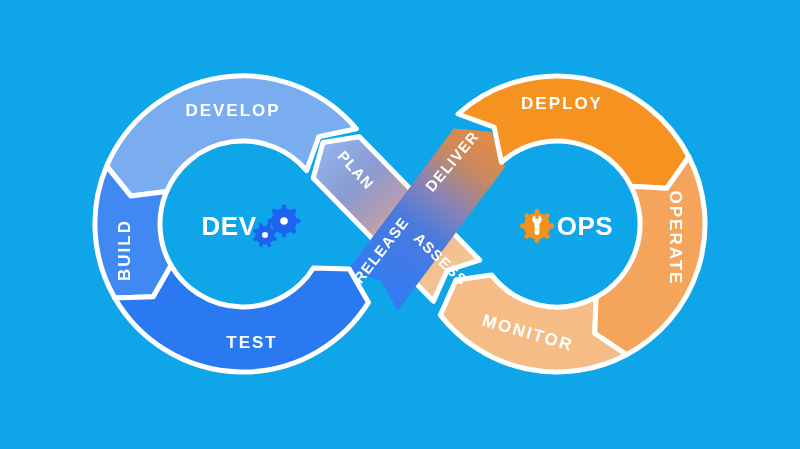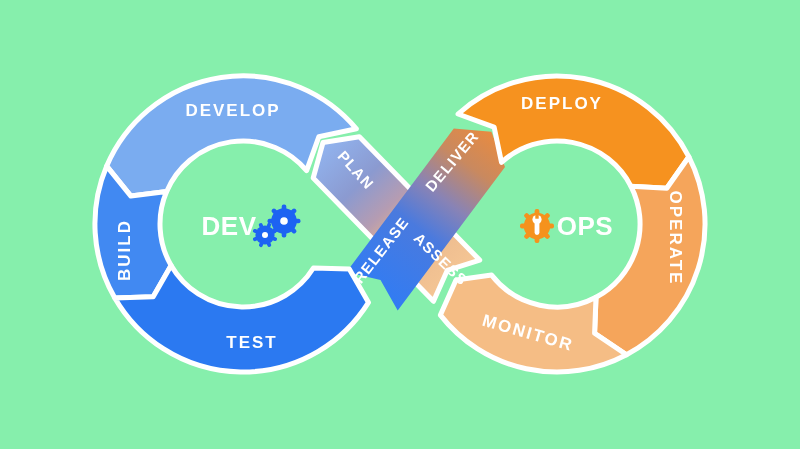--- a/index.html
+++ b/index.html
@@ -1,16 +1,16 @@
 <!DOCTYPE html>
 <html><head>
 <meta charset="utf-8">
 <style>
   html,body { margin:0; padding:0; background:#ffffff; }
-  .frame { width:800px; height:449px; position:relative; background:#86efac; overflow:hidden; }
+  .frame { width:800px; height:449px; position:relative; background:#0ea5e9; overflow:hidden; }
   svg { display:block; }
   text {
     font-family:"Liberation Sans","DejaVu Sans",sans-serif;
     fill:#ffffff; font-weight:700;
   }
   .arc-label    { font-size:17px; letter-spacing:2px; }
   .ribbon-label { font-size:15px; letter-spacing:1.2px; }
   .center-label { font-size:26px; font-weight:800; letter-spacing:0.5px; }
   .seg          { stroke:#ffffff; stroke-width:5; stroke-linejoin:round; }
   .ribbon-under { stroke:#ffffff; stroke-width:5; stroke-linejoin:round; }

